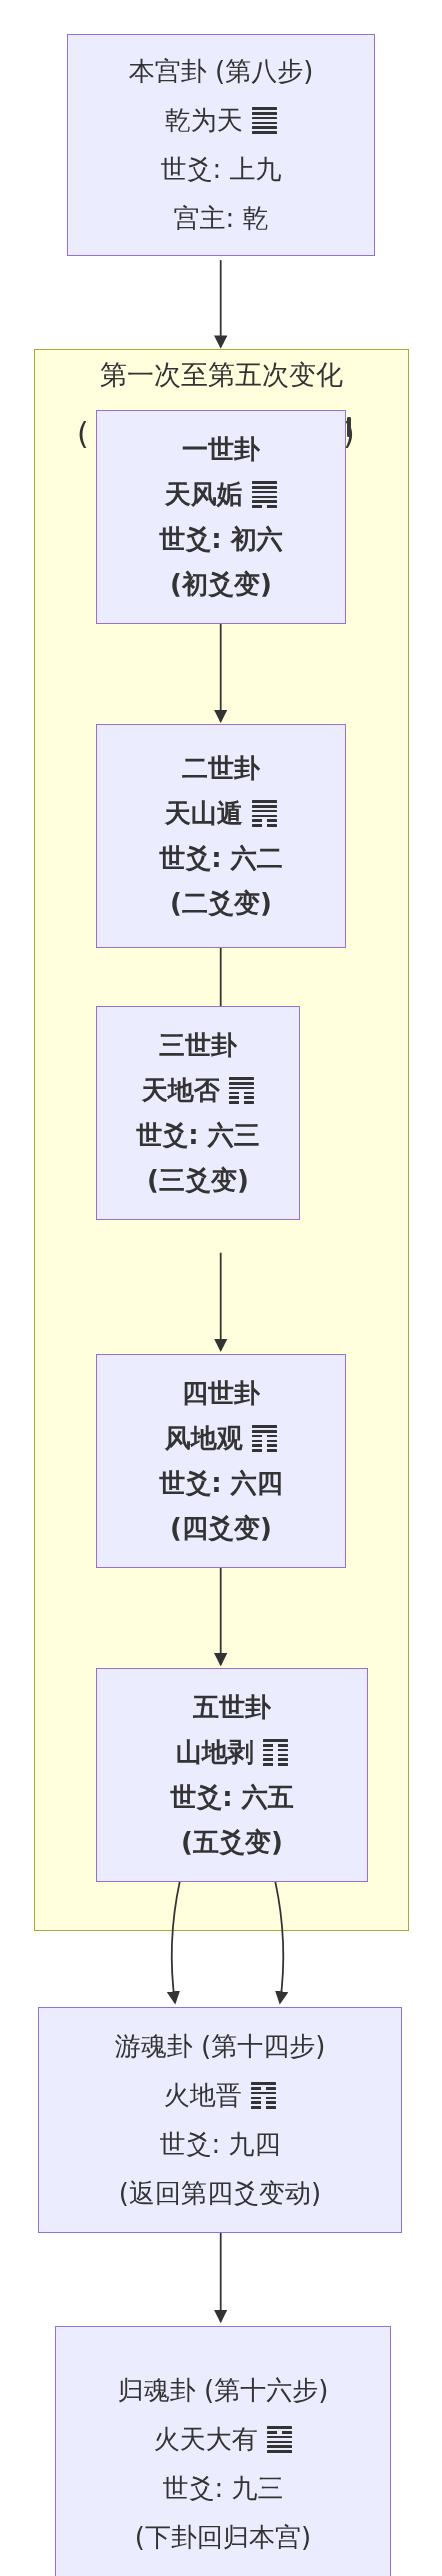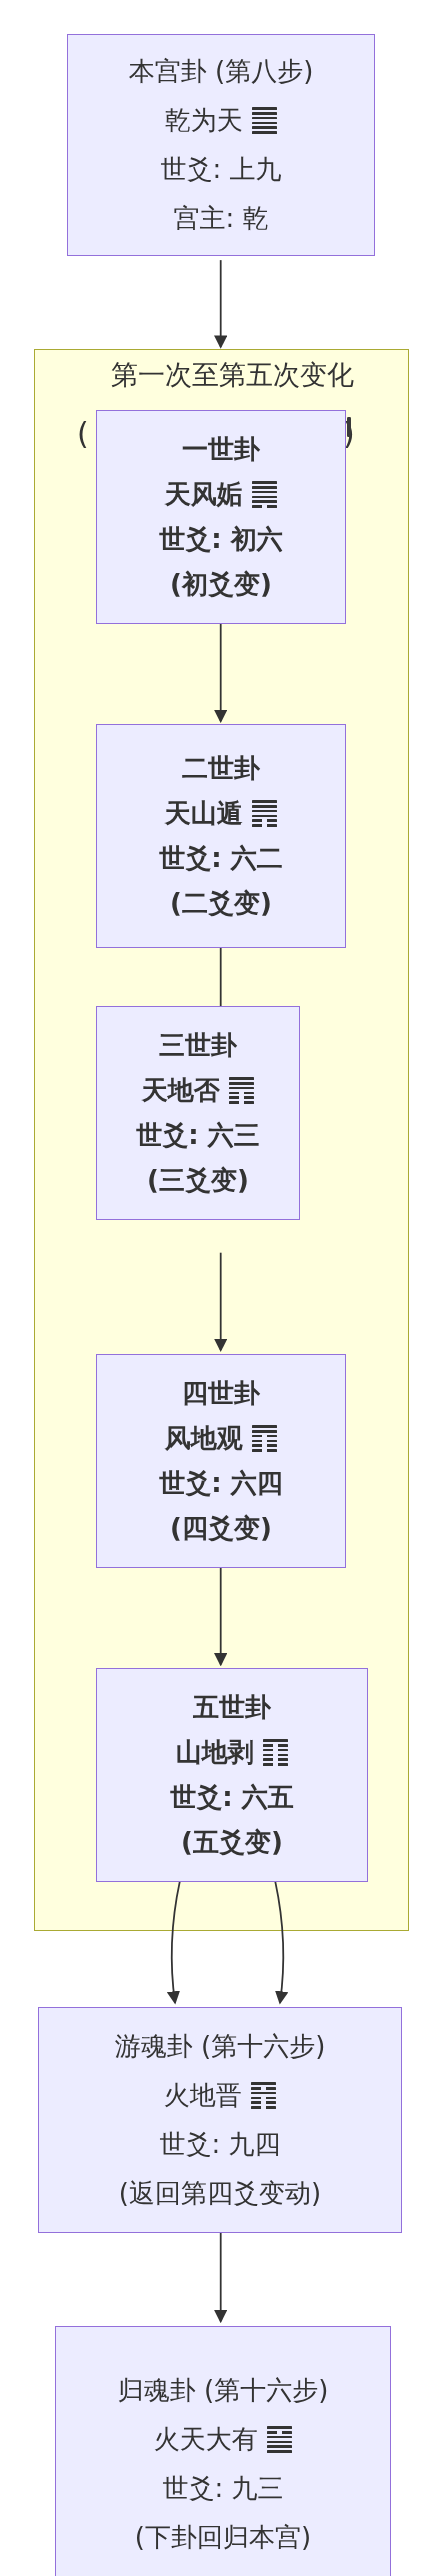--- a/index.html
+++ b/index.html
@@ -18,21 +18,20 @@
     border:1.2px solid #aaaa33;
     box-sizing:border-box;
   }
   .cluster-title{
     position:absolute;
     text-align:center;
     font-size:27px;
     line-height:38px;
     color:#333333;
     white-space:nowrap;
-    margin-left:11px;
   }
   .paren{
     position:absolute;
     font-size:30px;
     line-height:42px;
     color:#333333;
   }
   .fragment{
     position:absolute;
     background:#3a3a3a;
@@ -194,21 +193,21 @@
           <div class="bar broken"></div>
           <div class="bar broken"></div>
           <div class="bar broken"></div>
         </span>
     </div>
     <div class="nline">世爻: 六五</div>
     <div class="nline">(五爻变)</div>
   </div>
 
   <div class="node node--lg" style="left:38px;top:2007px;width:364px;height:226px">
-    <div class="nline">游魂卦 (第十六步)</div>
+    <div class="nline">游魂卦 (第十四步)</div>
     <div class="nline hexrow">
       <span>火地晋</span>
       <span class="hex">
           <div class="bar"></div>
           <div class="bar broken"></div>
           <div class="bar"></div>
           <div class="bar broken"></div>
           <div class="bar broken"></div>
           <div class="bar broken"></div>
         </span>

